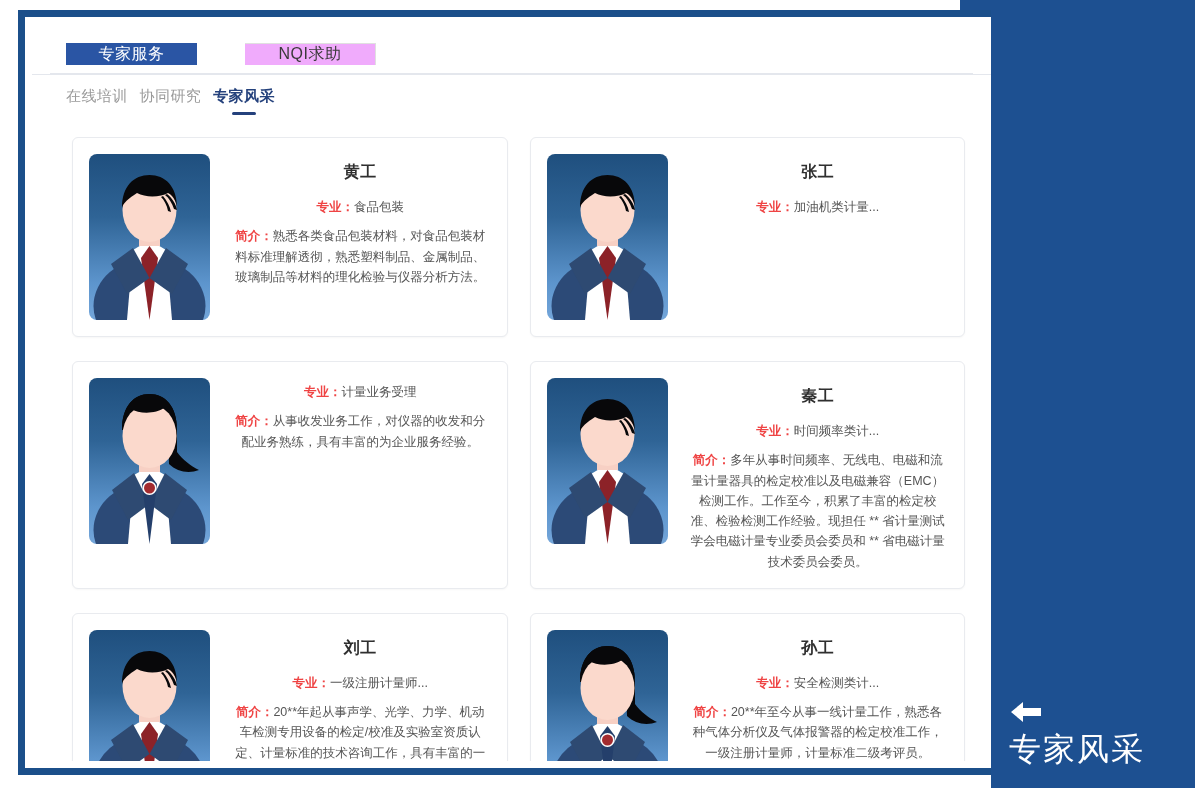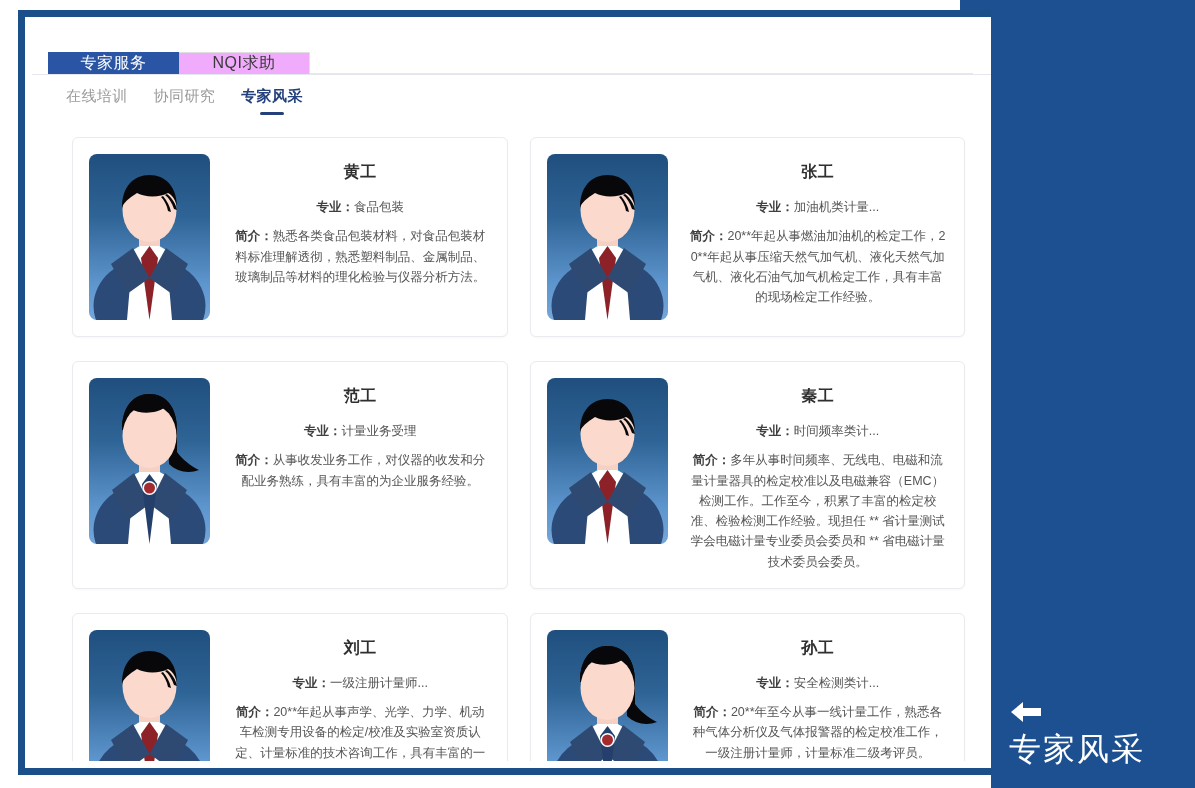--- a/index.html
+++ b/index.html
@@ -53,26 +53,27 @@
     content: "";
     position: absolute;
     left: 18px;
     right: 18px;
     bottom: 0;
     height: 1px;
     background: #e4e7ed;
   }
   .tab-strip {
     position: absolute;
-    left: 16px;
+    left: 34px;
     top: 0;
     display: flex;
-    align-items: flex-end;
+    align-items: center;
     height: 41px;
     z-index: 2;
+    gap: 48px;
   }
   .main-tab {
     min-width: 131px;
     display: flex;
     align-items: center;
     justify-content: center;
     font-size: 16px;
     color: #3a3a3a;
     background: #f0abfc;
     border: 1px solid #e0e0e0;
@@ -86,21 +87,21 @@
     background: #2a55a4;
     color: #ffffff;
     border-color: #2a55a4;
     font-weight: normal;
   }
 
   
   .sub-tabs {
     display: flex;
     align-items: flex-end;
-    gap: 26px;
+    gap: 12px;
     padding: 22px 0 0 34px;
     height: 40px;
     box-sizing: border-box;
   }
   .sub-tab {
     position: relative;
     font-size: 15px;
     color: #9a9a9a;
     cursor: pointer;
     padding-bottom: 9px;
@@ -169,21 +170,21 @@
   }
   .field-row {
     font-size: 12.5px;
     color: #555555;
     line-height: 1.62;
     margin-bottom: 9px;
     word-break: break-all;
   }
   .field-row .k {
     font-weight: bold;
-    color: #404040;
+    color: #ef4444;
   }
   .field-row.intro { margin-bottom: 0; }
 
   
   .side-panel {
     position: absolute;
     left: 991px;
     top: 0;
     width: 204px;
     height: 788px;
@@ -290,23 +291,20 @@
               <ellipse cx="60.5" cy="56" rx="27" ry="32" fill="#fbd9cc"></ellipse>
               <path d="M33 54 c0 -22 12 -33 27.5 -33 c15.5 0 27.5 11 27.5 33 c0 -4 -3 -12 -9 -15 c-7 4 -22 5 -31 0 c-8 5 -14 10 -15 15 Z" fill="#08080a"></path>
               <path d="M78 40 c5 4 9 10 10 16 l-3 -1 c-2 -6 -5 -11 -9 -14 Z" fill="#08080a"></path>
               <path d="M74 42 c4 5 7 10 8 16 l-3 -1 c-1 -6 -4 -11 -7 -14 Z" fill="#08080a"></path>
             </svg>
           </div>
           <div class="card-body">
             <div class="expert-name">张工</div>
             <div class="field-row">
               <span class="k">专业：</span><span>加油机类计量...</span>
-            </div>
-            <div class="field-row intro">
-              <span class="k">简介：</span><span>20**年起从事燃油加油机的检定工作，20**年起从事压缩天然气加气机、液化天然气加气机、液化石油气加气机检定工作，具有丰富的现场检定工作经验。</span>
             </div>
           </div>
         </div>
 
         <div class="expert-card">
           <div class="avatar">
             <svg viewBox="0 0 121 166" preserveAspectRatio="none">
               <ellipse cx="60.5" cy="152" rx="56" ry="48" fill="#2c4a77"></ellipse>
               <path d="M60.5 88 L45 97 L39 166 L82 166 L76 97 Z" fill="#ffffff"></path>
               <path d="M45 95 L60.5 126 L39 142 L23 112 Z" fill="#2e4a72"></path>
@@ -314,21 +312,20 @@
               <path d="M60.5 96 L53 106 L60.5 166 L68 106 Z" fill="#243f6b"></path>
               <circle cx="60.5" cy="110" r="7" fill="#ffffff"></circle>
               <circle cx="60.5" cy="110" r="5.5" fill="#a32b2f"></circle>
               <rect x="50" y="68" width="21" height="26" fill="#f7d0c4"></rect>
               <path d="M33 52 c0 -24 12 -36 27.5 -36 c15.5 0 27.5 12 27.5 36 l0 22 c6 8 14 14 22 18 c-10 4 -22 2 -30 -6 l-1 -34 c-6 -8 -15 -12 -18.5 -12 c-3.5 0 -12.5 4 -18.5 12 Z" fill="#08080a"></path>
               <ellipse cx="60.5" cy="58" rx="27" ry="32" fill="#fbd9cc"></ellipse>
               <path d="M33 52 c0 -24 12 -36 27.5 -36 c15.5 0 27.5 12 27.5 36 c0 -6 -5 -17 -13 -22 c-8 6 -25 6 -33 1 c-6 5 -9 15 -9 21 Z" fill="#08080a"></path>
             </svg>
           </div>
           <div class="card-body">
-            <div class="expert-name">范工</div>
             <div class="field-row">
               <span class="k">专业：</span><span>计量业务受理</span>
             </div>
             <div class="field-row intro">
               <span class="k">简介：</span><span>从事收发业务工作，对仪器的收发和分配业务熟练，具有丰富的为企业服务经验。</span>
             </div>
           </div>
         </div>
 
         <div class="expert-card">

